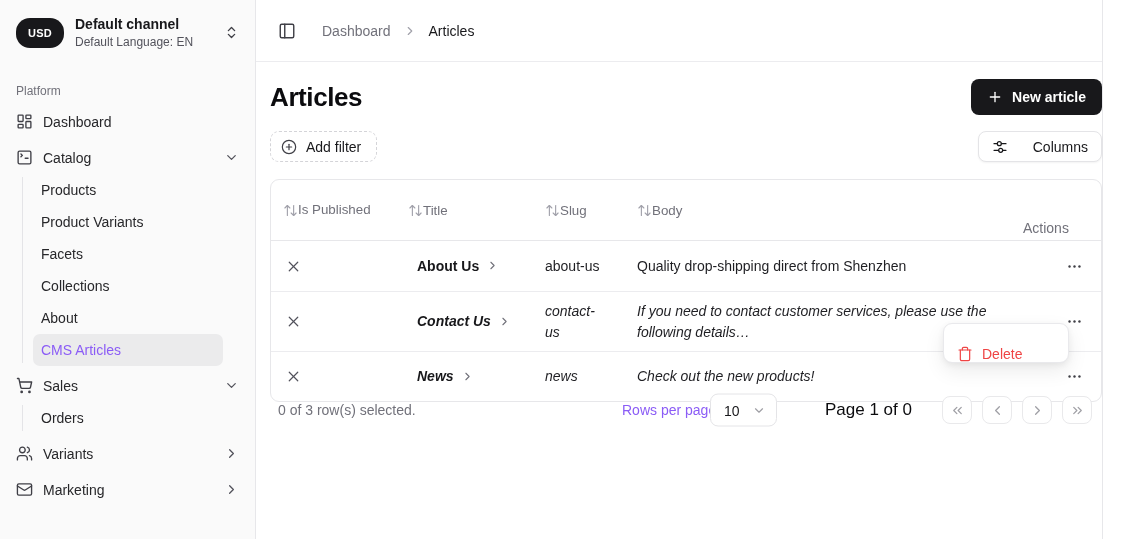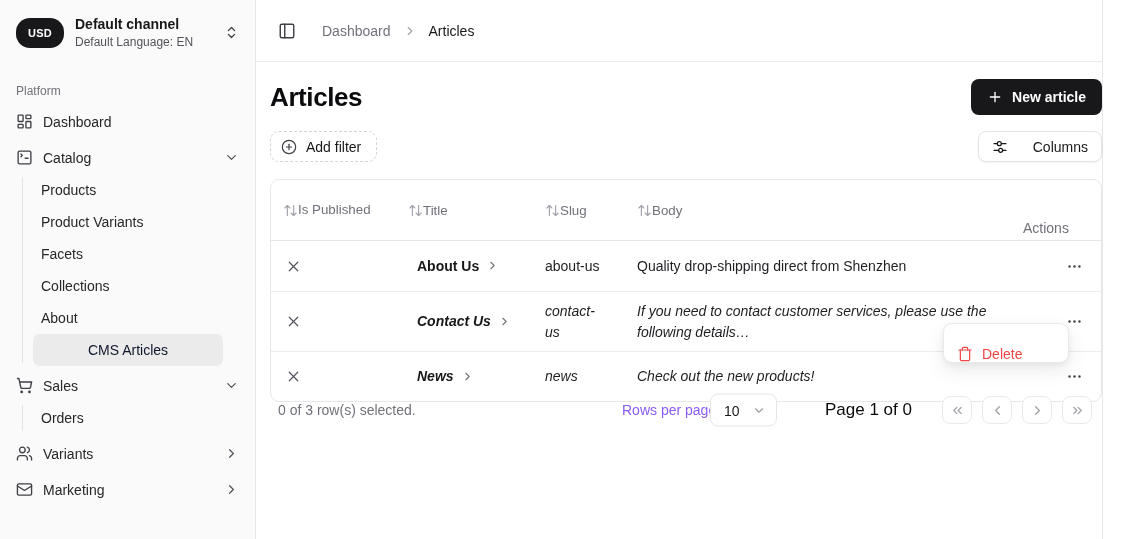--- a/index.html
+++ b/index.html
@@ -18,21 +18,21 @@
   .channel-sub { font-size:12px; color:#52525b; margin-top:1px; }
   .channel-caret { margin-left:auto; color:#3f3f46; }
   .section-label { margin:30px 16px 8px; font-size:12px; color:#71717a; }
   .nav { display:flex; flex-direction:column; }
   .nav-item { display:flex; align-items:center; gap:10px; height:32px; padding:0 16px; margin-bottom:4px; font-size:14px; color:#27272a; border-radius:8px; cursor:pointer; }
   .nav-item .nav-icon { color:#3f3f46; flex:none; }
   .nav-caret { margin-left:auto; color:#52525b; }
   .sub-list { position:relative; margin-top:-4px; margin-bottom:4px; }
   .sub-list::before { content:""; position:absolute; left:22px; top:3px; bottom:3px; width:1px; background:#e4e4e7; }
   .sub-item { height:32px; width:190px; margin-left:33px; display:flex; align-items:center; padding:0 8px; font-size:14px; color:#27272a; border-radius:7px; cursor:pointer; }
-  .sub-item.active { background:#ebebec; color:#0f172a;justify-content:center; }
+  .sub-item.active { background:#ebebec; color:#8b5cf6; }
 
   
   .main { position:absolute; left:256px; top:0; width:847px; height:539px; background:#fff; border-right:1px solid #e7e7ea; }
   .topbar { position:absolute; left:0; top:0; right:0; height:62px; border-bottom:1px solid #ececef; display:flex; align-items:center; padding-left:18px; }
   .panel-btn { color:#3f3f46; padding:4px; border-radius:6px; }
   .breadcrumb { display:flex; align-items:center; gap:12px; margin-left:22px; font-size:14px; }
   .crumb-parent { color:#71717a; cursor:pointer; }
   .crumb-sep { color:#a1a1aa; }
   .crumb-current { color:#18181b; }
 

